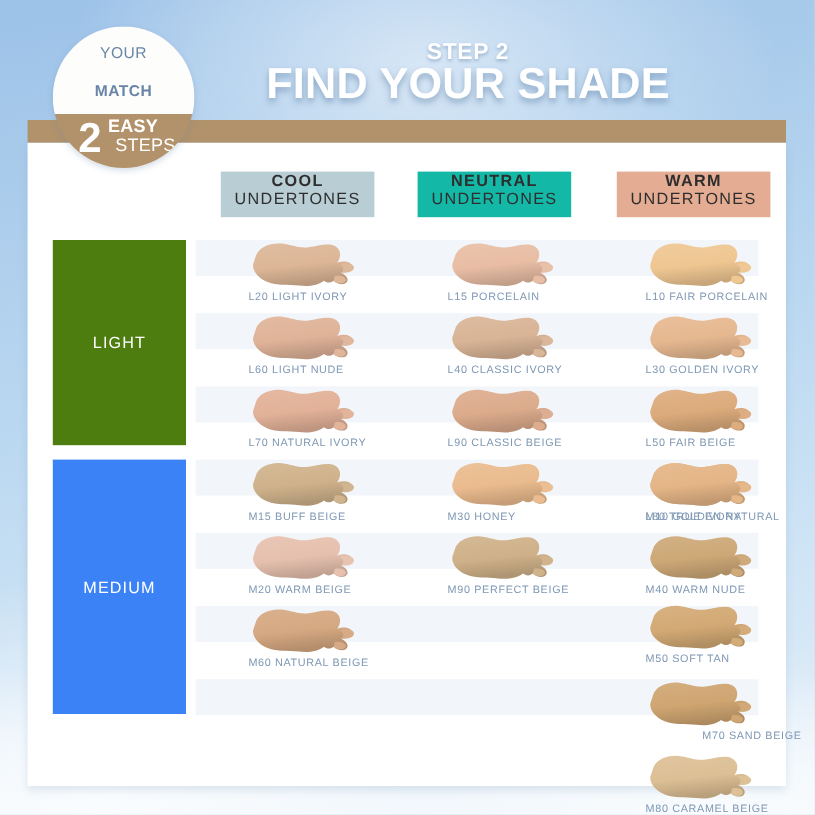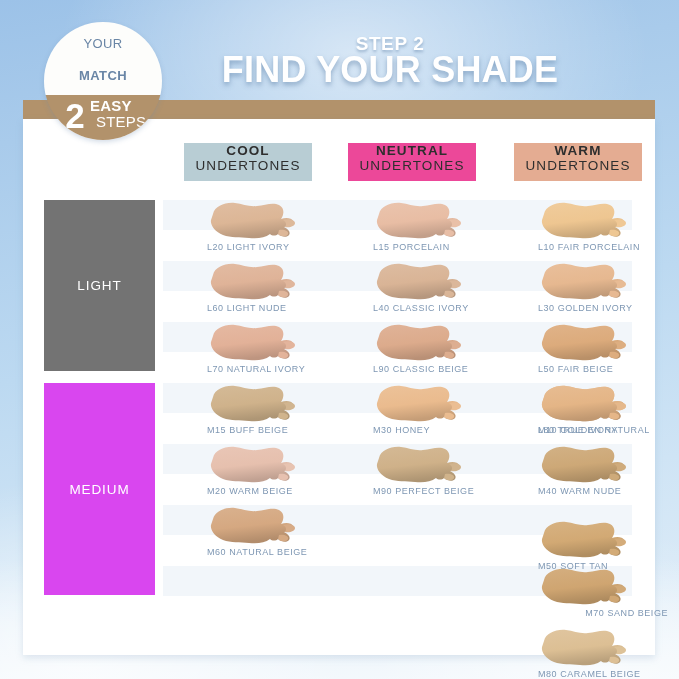--- a/index.html
+++ b/index.html
@@ -137,33 +137,33 @@
   <div id="stripes">
       <div class="stripe" style="left: 140px; top: 81px; background: rgb(242, 246, 250);"></div>
       <div class="stripe" style="left: 140px; top: 142px; background: rgb(242, 246, 250);"></div>
       <div class="stripe" style="left: 140px; top: 203px; background: rgb(242, 246, 250);"></div>
       <div class="stripe" style="left: 140px; top: 264px; background: rgb(242, 246, 250);"></div>
       <div class="stripe" style="left: 140px; top: 325px; background: rgb(242, 246, 250);"></div>
       <div class="stripe" style="left: 140px; top: 386px; background: rgb(242, 246, 250);"></div>
       <div class="stripe" style="left: 140px; top: 447px; background: rgb(242, 246, 250);"></div>
     </div>
   <div id="groups">
-      <div class="group-block" style="left: 21px; top: 81px; height: 171px; background: #737373; align-items: center;">
+      <div class="group-block" style="left: 21px; top: 81px; height: 171px; background: #4d7c0f; align-items: center;">
         <span>LIGHT</span>
       </div>
-      <div class="group-block" style="left: 21px; top: 264px; height: 212px; background: #d946ef;">
+      <div class="group-block" style="left: 21px; top: 264px; height: 212px; background: #3b82f6;">
         <span>MEDIUM</span>
       </div>
     </div>
   <div id="headers">
       <div class="undertone-head" id="ut-cool" style="left: 161px; top: 24px; width: 128px; background: rgb(184, 205, 212);">
         <div class="ut-top">COOL</div>
         <div class="ut-bot">UNDERTONES</div>
       </div>
-      <div class="undertone-head" id="ut-neutral" style="left: 325px; top: 24px; width: 128px; background: #ec4899;">
+      <div class="undertone-head" id="ut-neutral" style="left: 325px; top: 24px; width: 128px; background: #14b8a6;">
         <div class="ut-top">NEUTRAL</div>
         <div class="ut-bot">UNDERTONES</div>
       </div>
       <div class="undertone-head" id="ut-warm" style="left: 491px; top: 24px; width: 128px; background: rgb(228, 172, 146);">
         <div class="ut-top">WARM</div>
         <div class="ut-bot">UNDERTONES</div>
       </div>
     </div>
   <div id="cells">
       <div class="cell" style="left: 184px; top: 81px;">
@@ -414,21 +414,21 @@
                 <stop offset="58%" stop-color="#cda877"></stop>
                 <stop offset="100%" stop-color="#ac8d64"></stop>
               </linearGradient>
             </defs>
             <path fill="url(#gcda877)" d="M6,14 C8,6 18,2 28,3 C36,4 42,7 50,6 C58,5 66,2 72,5 C78,8 77,15 74,19 C79,17 85,18 86,21 C87,24 82,27 77,27 C81,29 84,32 82,35 C80,38 74,37 71,34 C69,36 65,36 63,34 C58,38 50,39 42,38 C33,37 24,38 16,35 C8,32 3,25 4,20 Z"></path>
             <path fill="#cfab7c" d="M76,20 C82,18 88,20 88,23 C88,26 83,28 78,27 C80,24 79,22 76,20 Z"></path>
             <path fill="#ceaa7a" d="M72,30 C77,29 82,31 81,34 C80,37 74,37 71,34 Z"></path>
           </svg></div>
         <div class="shade-name">M40 WARM NUDE</div>
       </div>
-      <div class="cell" style="left: 515px; top: 400px;">
+      <div class="cell" style="left: 515px; top: 383px;">
         <div class="smear"><svg viewBox="0 0 100 41" width="100" height="41" preserveAspectRatio="none">
             <defs>
               <linearGradient id="gd2a974" x1="0" y1="0" x2="0.25" y2="1">
                 <stop offset="0%" stop-color="#d7b282"></stop>
                 <stop offset="58%" stop-color="#d2a974"></stop>
                 <stop offset="100%" stop-color="#b08e61"></stop>
               </linearGradient>
             </defs>
             <path fill="url(#gd2a974)" d="M6,14 C8,6 18,2 28,3 C36,4 42,7 50,6 C58,5 66,2 72,5 C78,8 77,15 74,19 C79,17 85,18 86,21 C87,24 82,27 77,27 C81,29 84,32 82,35 C80,38 74,37 71,34 C69,36 65,36 63,34 C58,38 50,39 42,38 C33,37 24,38 16,35 C8,32 3,25 4,20 Z"></path>
             <path fill="#d4ac7a" d="M76,20 C82,18 88,20 88,23 C88,26 83,28 78,27 C80,24 79,22 76,20 Z"></path>

